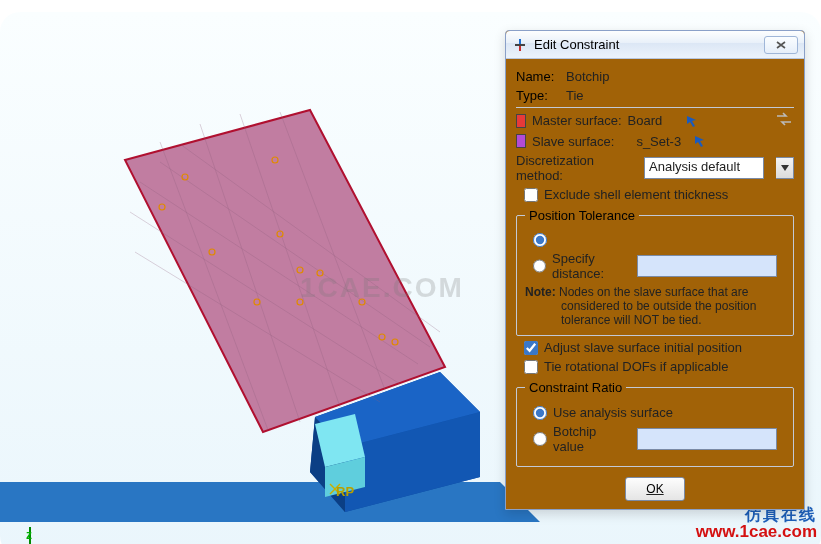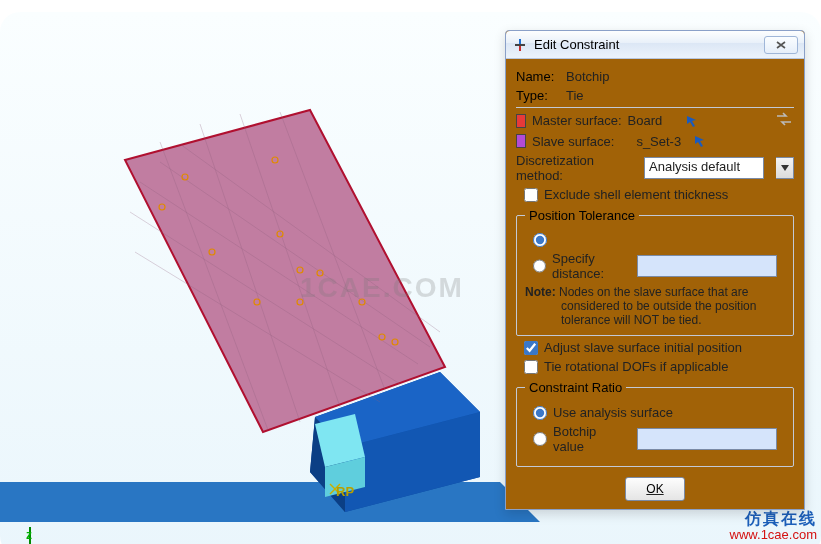--- a/index.html
+++ b/index.html
@@ -30,21 +30,21 @@
   .rp-label {
     position:absolute; left: 336px; top: 472px;
     font-size: 13px; color: #b8a000; font-weight: bold;
   }
 
   .brand {
     position:absolute; right:4px; bottom:2px; text-align:right;
     font-family: SimSun, Arial; line-height:1.1;
   }
   .brand .cn { color:#1d5fb9; font-size:16px; font-weight:bold; letter-spacing:2px; }
-  .brand .url { color:#d41111; font-size:13px; font-weight:normal; }
+  .brand .url { color:#d41111; font-size:17px; font-weight:bold; }
 
   
   .dialog {
     position: absolute; left: 505px; top: 30px; width: 300px;
     border: 1px solid #8aa0c8;
     background: #a16207;
     box-shadow: 0 4px 12px rgba(0,0,0,0.15);
     border-radius: 4px 4px 0 0;
   }
   .titlebar {

